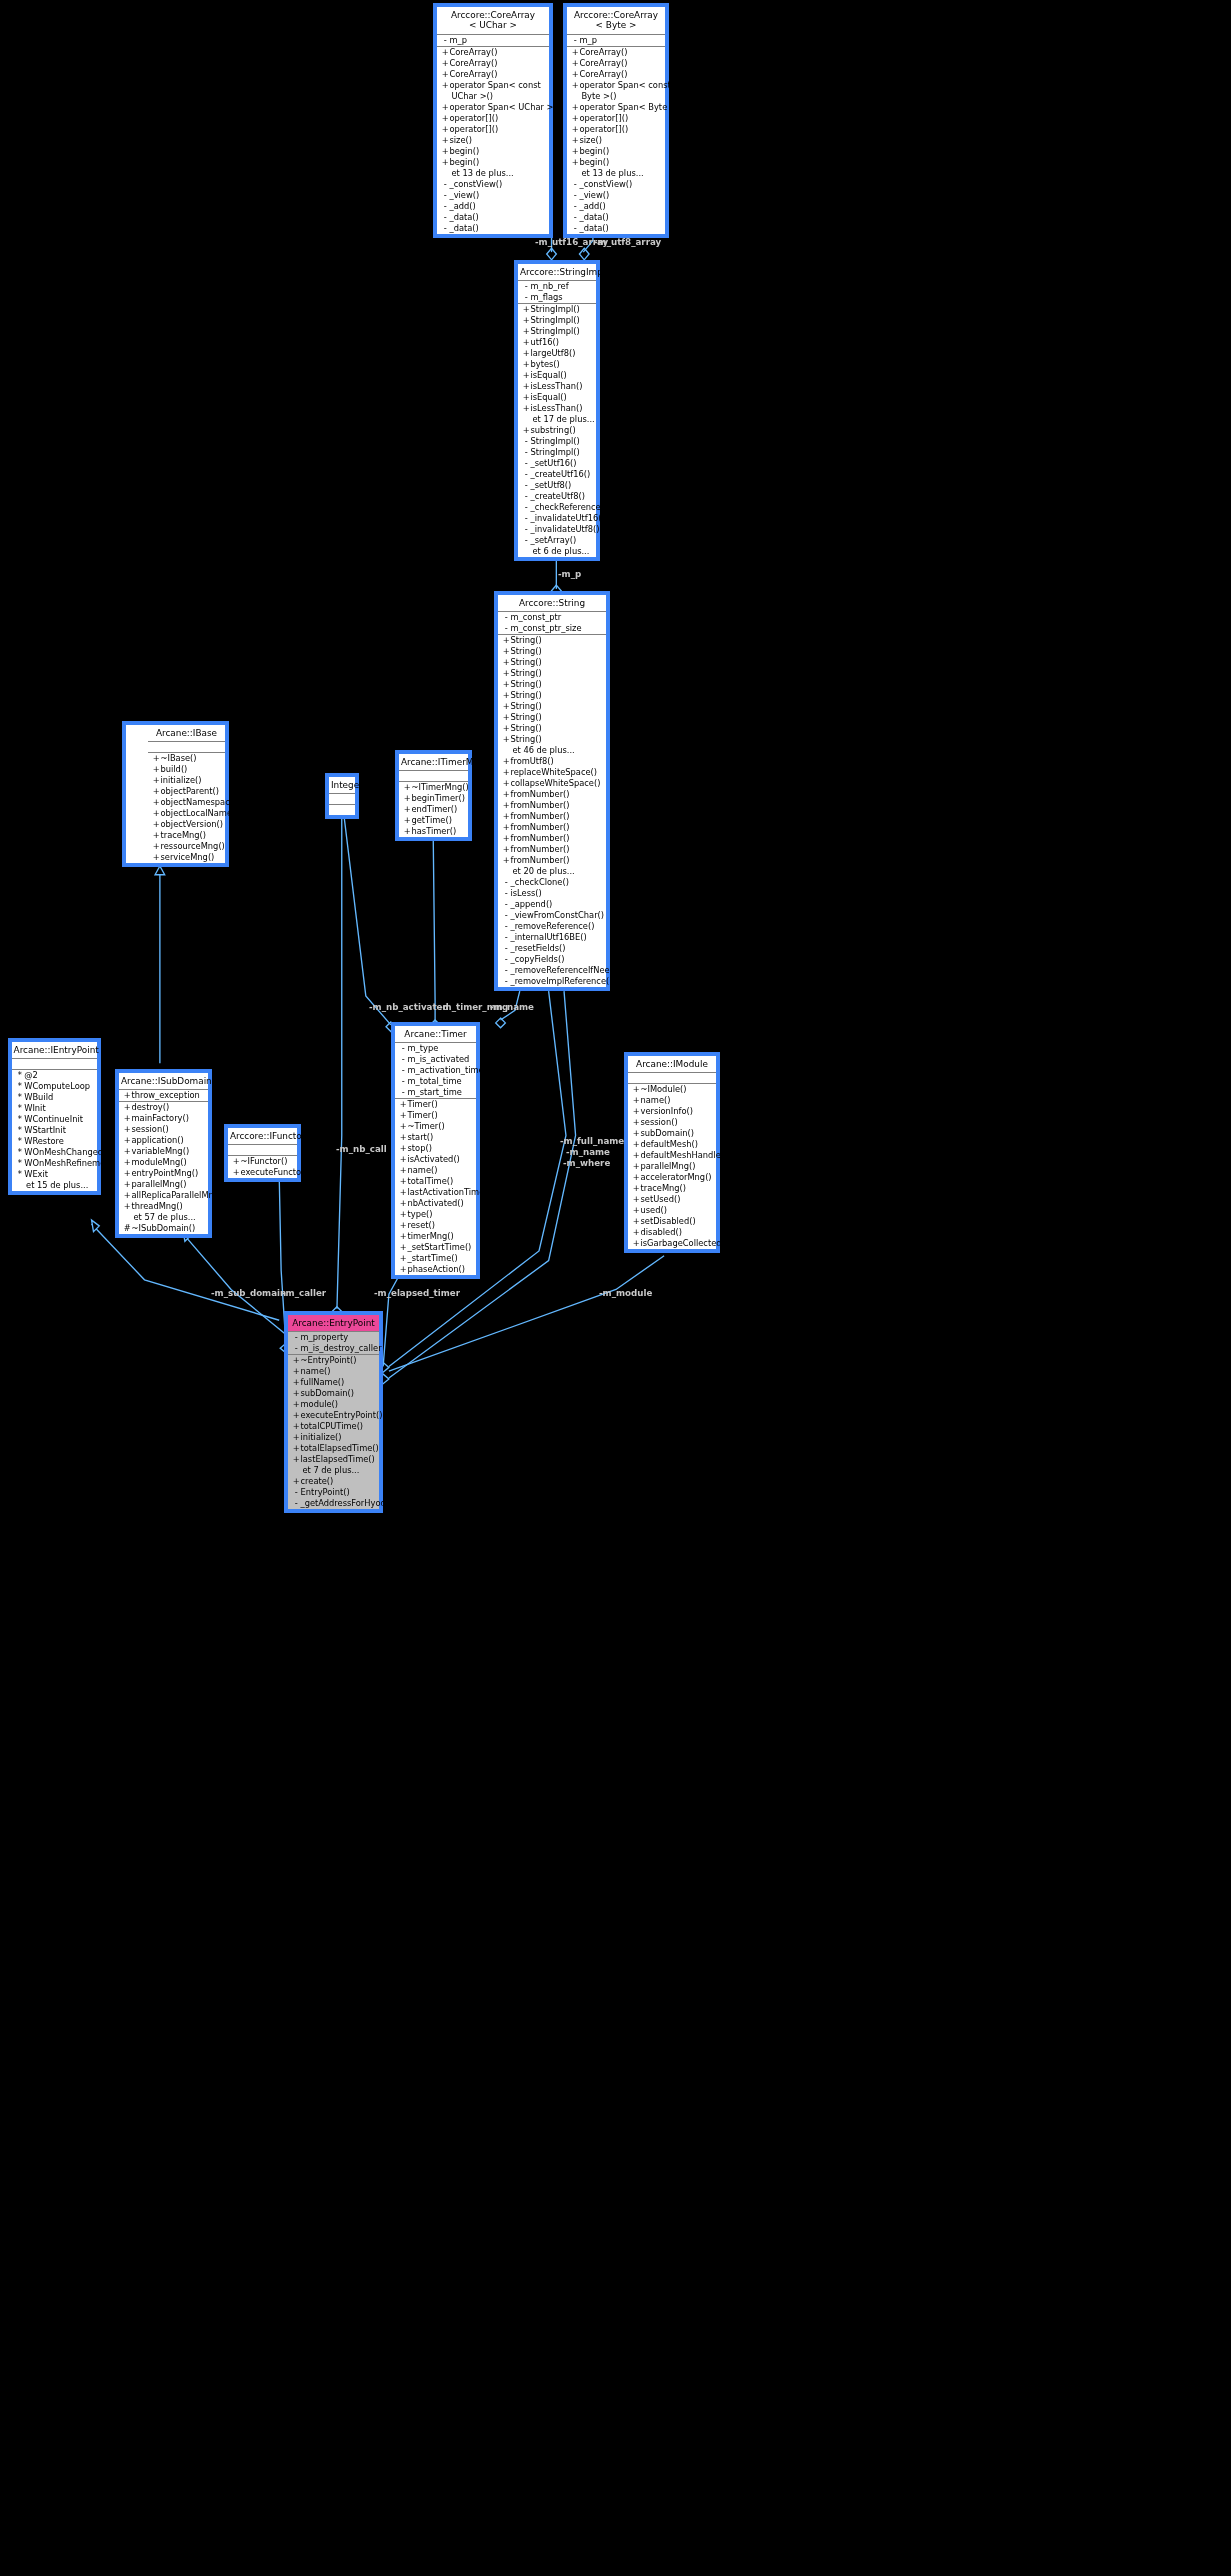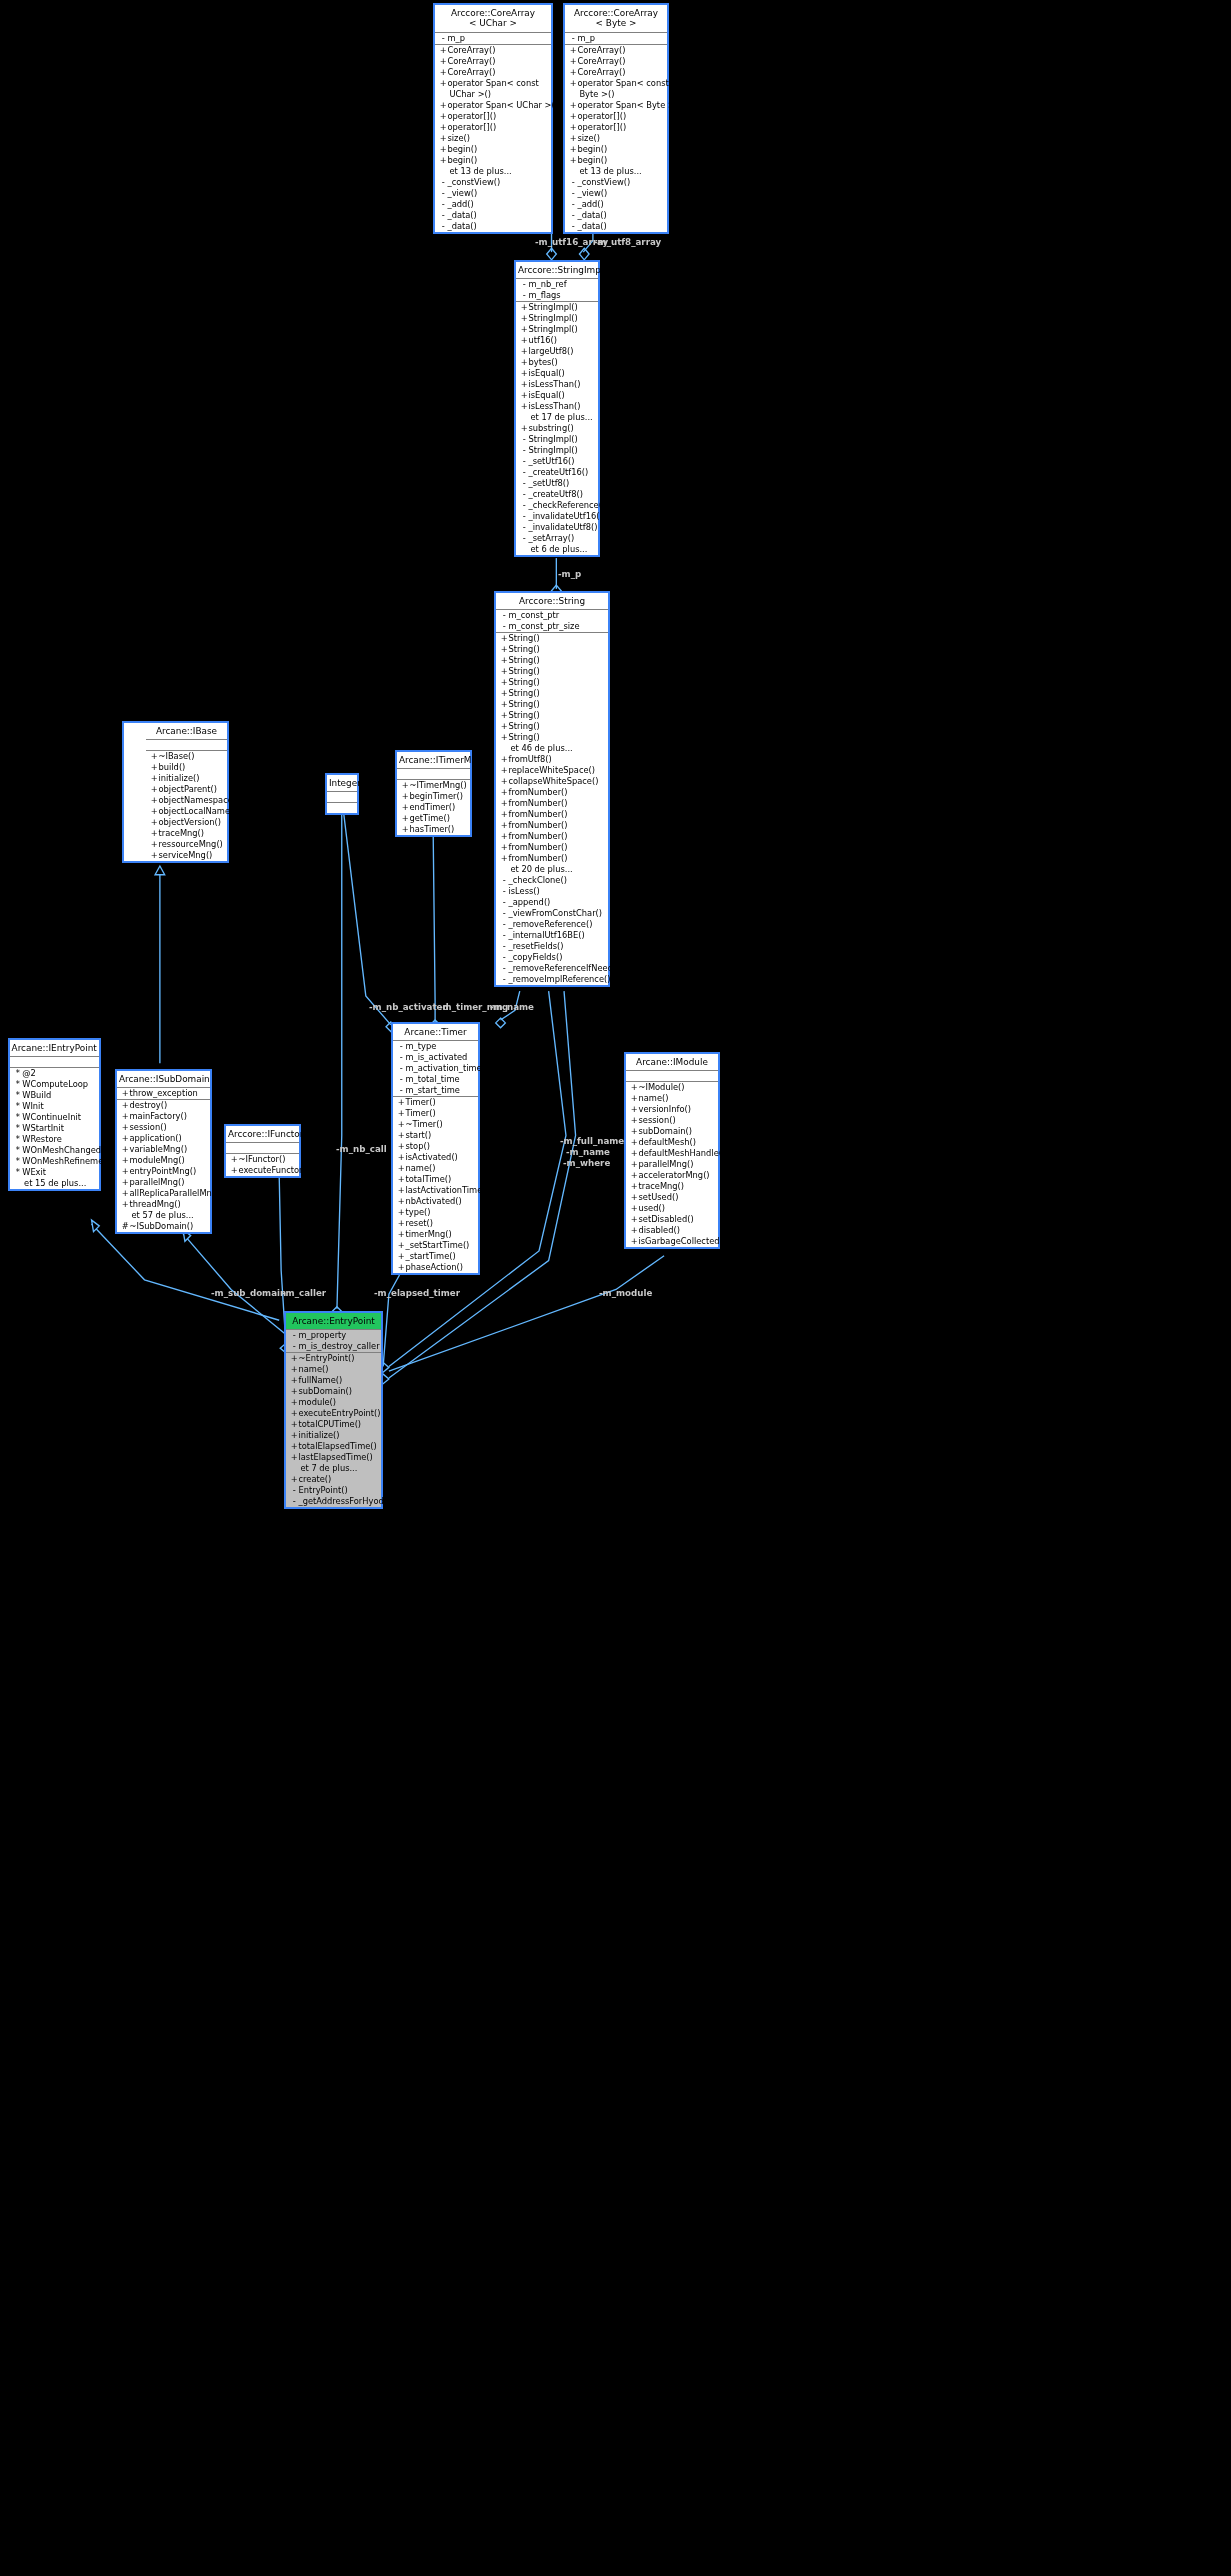--- a/index.html
+++ b/index.html
@@ -1,29 +1,29 @@
 <!DOCTYPE html>
 <html><head>
 <meta charset="utf-8">
 <style>
   html,body{margin:0;padding:0;background:#000;}
   body{width:1232px;height:2576px;position:relative;font-family:"DejaVu Sans","Liberation Sans",sans-serif;overflow:hidden;}
   #stage{position:relative;width:1232px;height:2576px;}
   svg.edges{position:absolute;left:0;top:0;width:1232px;height:2576px;pointer-events:none;}
-  .node{position:absolute;background:#fff;border:2px solid #3b82f6;box-sizing:border-box;}
+  .node{position:absolute;background:#fff;border:4px solid #3b82f6;box-sizing:border-box;}
   .node .title{text-align:center;font-size:8.9px;color:#000;padding:2.9px 1.9px 2.9px;line-height:10.6px;border-bottom:1px solid #808080;white-space:pre-line;}
   .node .attrs{border-bottom:1px solid #808080;min-height:8.7px;}
   .node .ops{}
   .row{font-size:8.3px;color:#000;line-height:11px;height:11px;padding:0 1.9px 0 3.8px;white-space:nowrap;overflow:visible;}
   .row .vis{display:inline-block;width:8.7px;text-align:center;}
   .row.cont{padding-left:14.4px;}
   .row.more{padding-left:14.4px;}
   .elabel{position:absolute;color:#c8c8c8;font-size:8.7px;white-space:nowrap;font-weight:bold;font-family:"DejaVu Sans","Liberation Sans",sans-serif;}
   .node.highlight{background:#bfbfbf;}
-  .node.highlight .title{background:#22c55e;}
+  .node.highlight .title{background:#ec4899;}
   .empty{height:9.6px;}
 </style>
 </head>
 <body>
 
 <div id="stage">
 
   <svg class="edges" viewBox="0 0 1280 2677">
     <g stroke="#63b8ff" stroke-width="1.4" fill="none">
 

